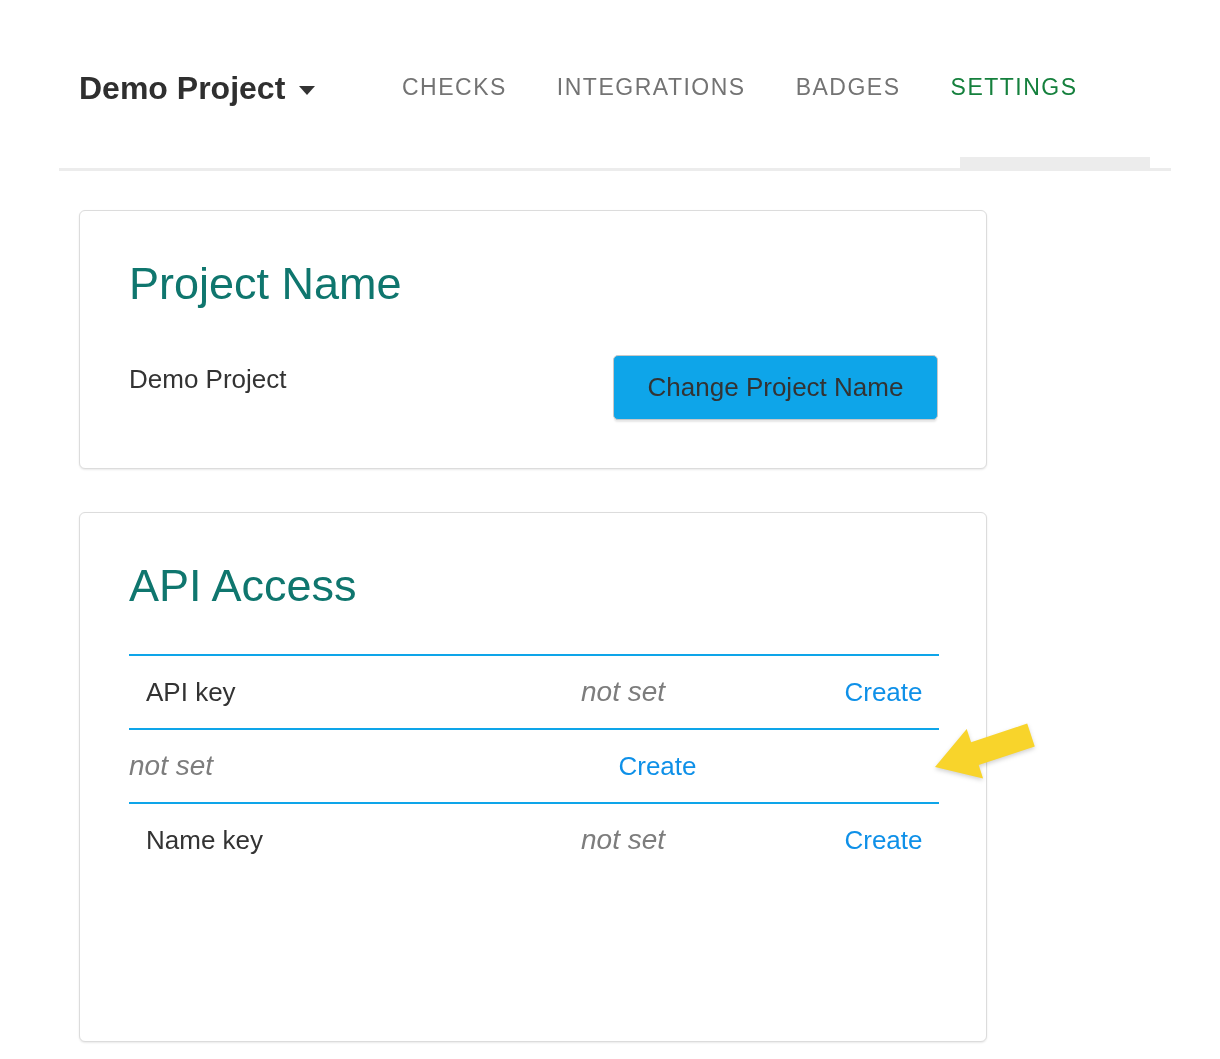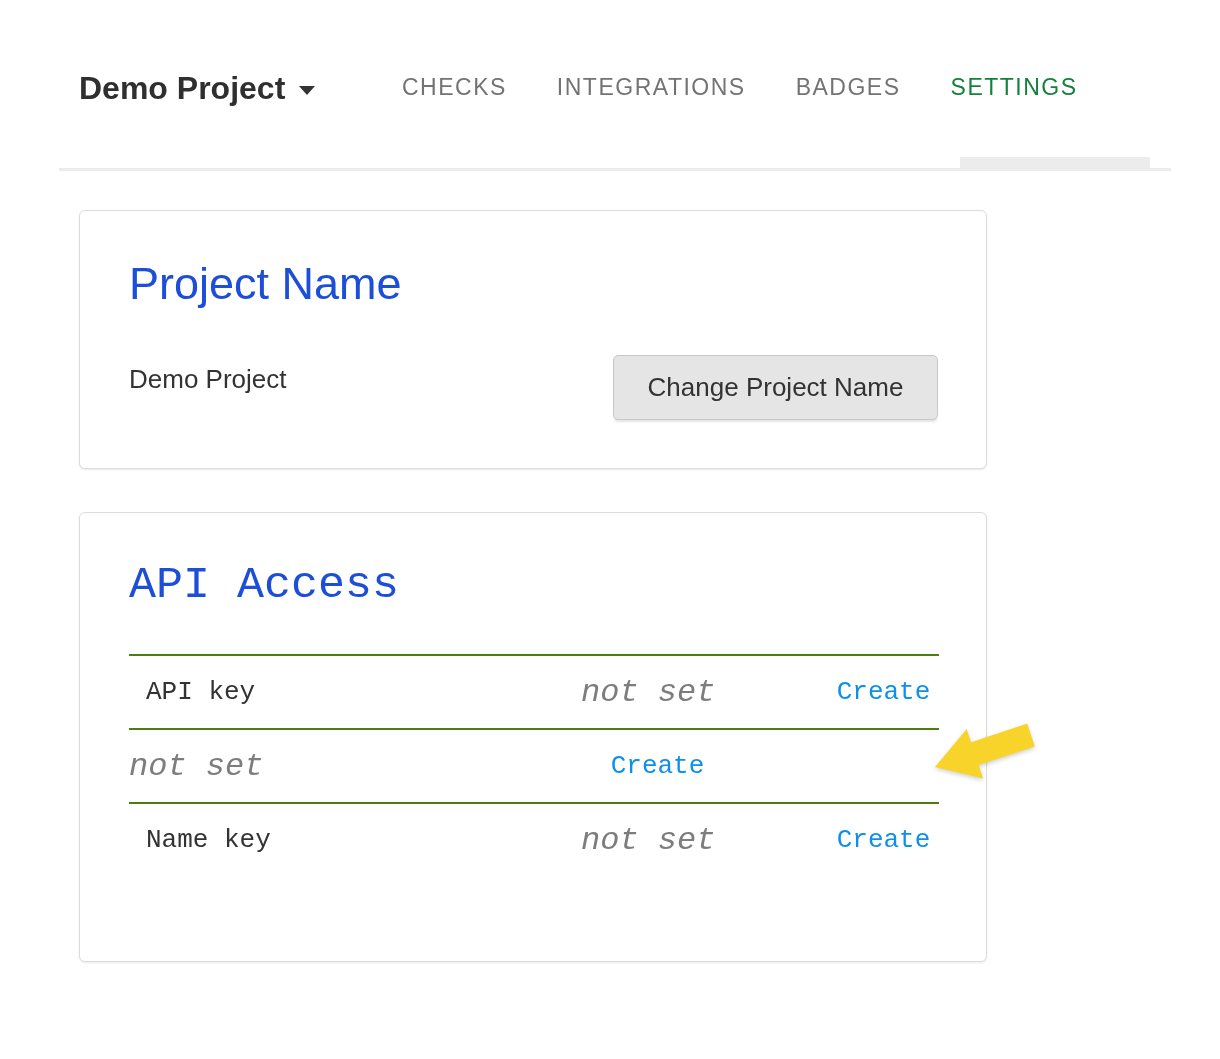--- a/index.html
+++ b/index.html
@@ -28,45 +28,45 @@
   .tab-indicator { position:absolute; left:960px; top:157px; width:190px; height:12px; background:#ececec; }
   .header-line  { position:absolute; left:59px;  top:168px; width:1112px; height:3px; background:#ececec; }
 
   
   .card {
     position:absolute; left:79px; width:908px; background:#fff;
     border:1px solid #dcdcdc; border-radius:6px;
     box-shadow:0 1px 2px rgba(0,0,0,0.09); box-sizing:border-box;
   }
   .card-project { top:210px; height:259px; }
-  .card-api     { top:512px; height:450px;font-family:Liberation Mono, monospace; }
+  .card-api     { top:512px; height:530px; }
   .card-title {
     position:absolute; left:49px; top:50px; margin:0;
-    font-size:45px; font-weight:normal; line-height:45px; color:#1d4ed8;
+    font-size:45px; font-weight:normal; line-height:45px; color:#0f766e;
   }
 
   .project-value {
     position:absolute; left:49px; top:155px;
     font-size:26px; line-height:26px; color:#333;
   }
   .btn {
     position:absolute; left:533px; top:144px; width:325px; height:65px;
-    background:#e5e5e5; border:1px solid #c8c8c8; border-radius:5px;
+    background:#0ea5e9; border:1px solid #c8c8c8; border-radius:5px;
     font-family:"Liberation Sans", sans-serif; font-size:26px; color:#333;
     box-shadow:0 3px 2px -1px rgba(0,0,0,0.10); cursor:pointer;
   }
 
   
   .api-table { position:absolute; left:49px; top:141px; width:810px; }
   .api-row {
     display:flex; align-items:center; height:74px; box-sizing:border-box;
-    border-top:2px solid #4d7c0f;
+    border-top:2px solid #0ea5e9;
   }
   .api-label  { flex:0 0 452px; box-sizing:border-box; padding-left:17px; font-size:26px; color:#333; }
-  .api-value  { flex:0 0 255px; font-size:32px; font-style:italic; color:#7d7d7d; }
+  .api-value  { flex:0 0 255px; font-size:28px; font-style:italic; color:#7d7d7d; }
   .api-action { flex:1; text-align:center; padding-right:8px; }
   .link { font-size:26px; text-decoration:none; cursor:pointer; color:var(--link,#0e90e8); }
 
   
   .arrow { position:absolute; left:934px; top:723px; width:102px; height:57px; z-index:5; }
   .arrow svg { display:block; filter:drop-shadow(0 2px 2px rgba(0,0,0,0.18)); }
 </style>
 </head>
 <body>
 

